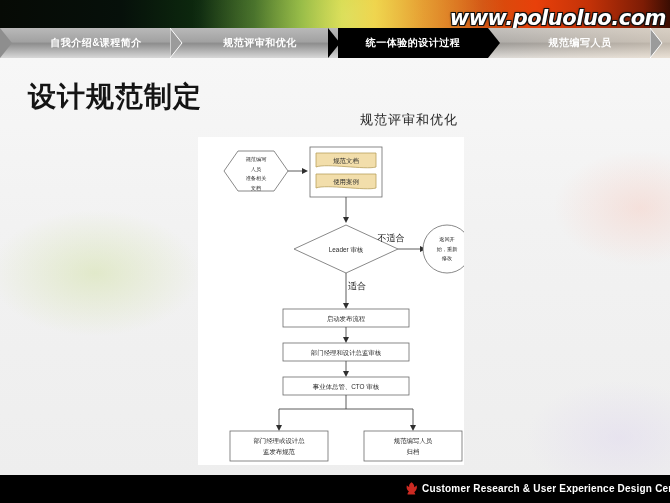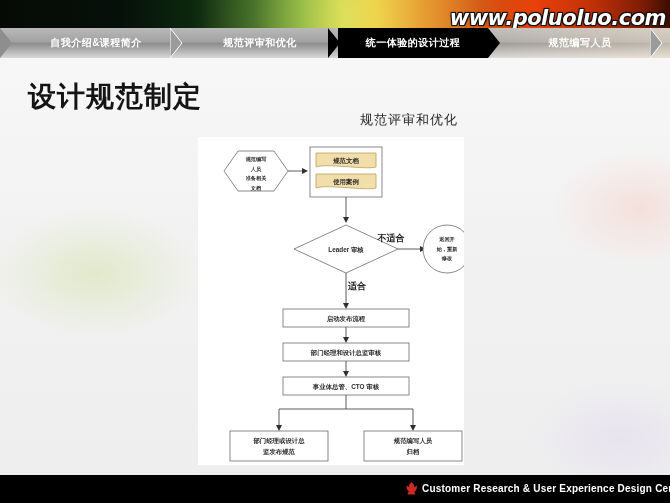--- a/index.html
+++ b/index.html
@@ -140,21 +140,20 @@
     letter-spacing: 1px;
   }
 
   
   .flow-canvas {
     position: absolute;
     left: 198px; top: 79px;
     width: 266px; height: 328px;
     background: #ffffff;
     border: 0;
-    font-weight: bold;
   }
   .flow-canvas svg { display: block; }
 
   .fc-text {
     font-family: "Liberation Sans", "DejaVu Sans", sans-serif;
     font-size: 5.2px;
     fill: #2a2a2a;
   }
   .fc-text-lg {
     font-family: "Liberation Sans", "DejaVu Sans", sans-serif;

